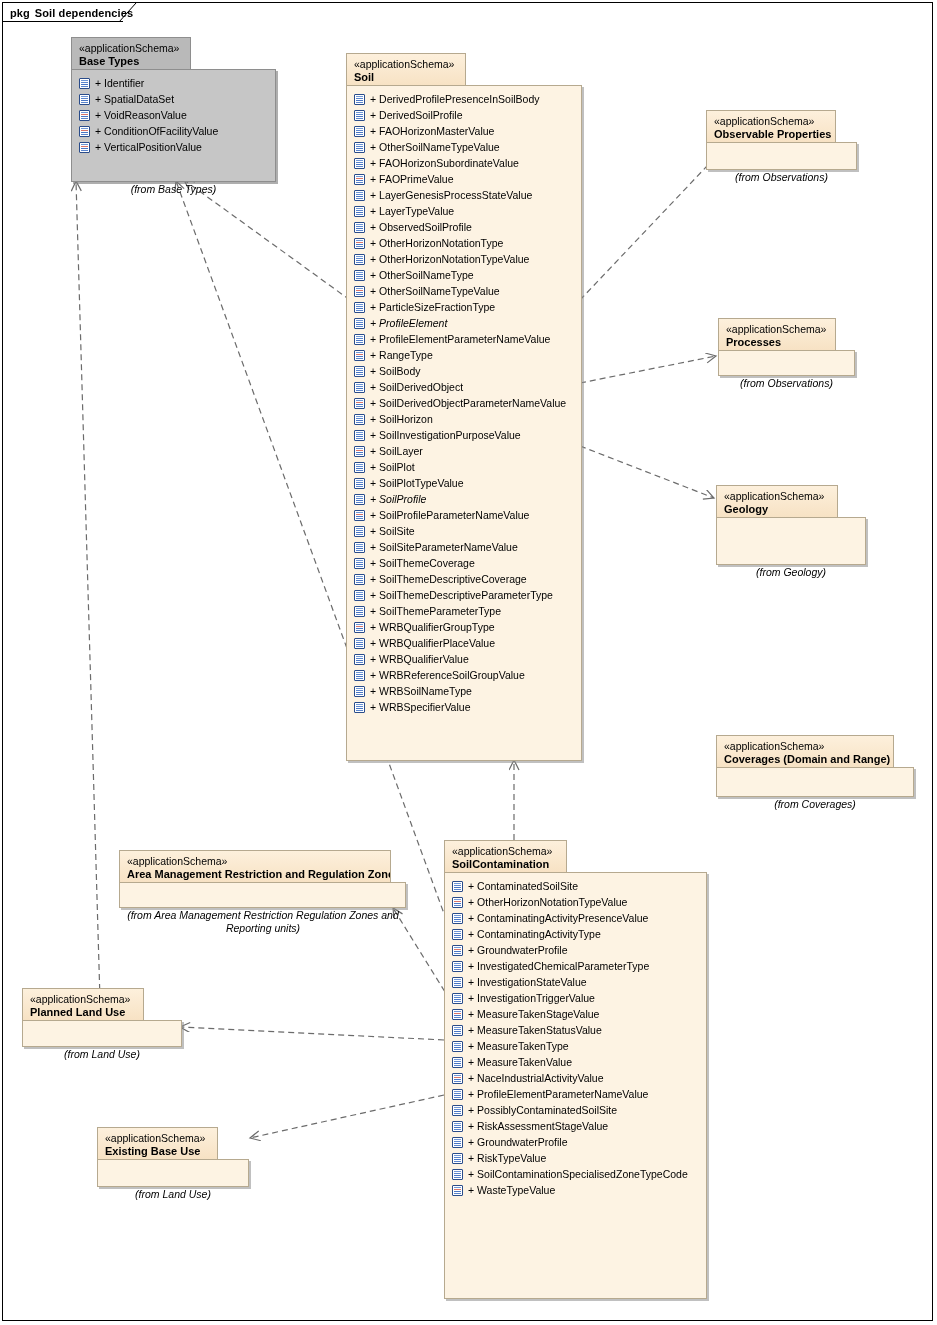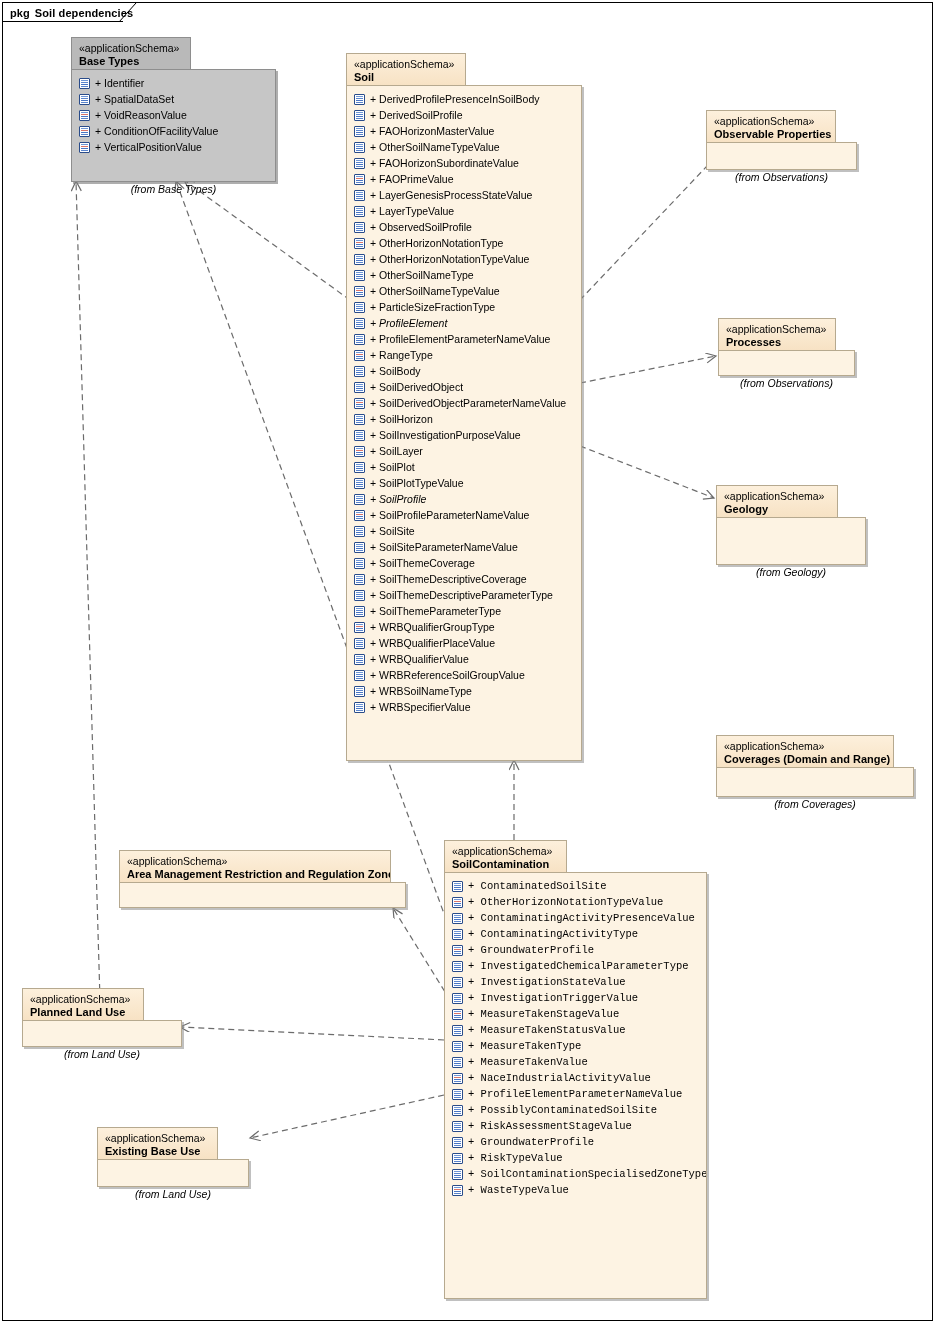--- a/index.html
+++ b/index.html
@@ -678,20 +678,22 @@
     <div class="body" style="left:0; top:32px; width:198px; height:30px;"></div>
     <div class="fromlbl" style="left:0; top:63px; width:198px;">(from Coverages)</div>
   </div>
 
   <div class="pkg beige" style="left:119px; top:850px; width:287px; height:58px;">
     <div class="tabhdr" style="left:0; top:0; width:272px; height:33px;">
       <div class="stereo">«applicationSchema»</div>
       <div class="pname">Area Management Restriction and Regulation Zones</div>
     </div>
     <div class="body" style="left:0; top:32px; width:287px; height:26px;"></div>
+    <div class="fromlbl" style="left:-6px; top:59px; width:300px;">(from Area Management Restriction Regulation Zones and
+Reporting units)</div>
   </div>
 
   <div class="pkg beige" style="left:22px; top:988px; width:160px; height:59px;">
     <div class="tabhdr" style="left:0; top:0; width:122px; height:33px;">
       <div class="stereo">«applicationSchema»</div>
       <div class="pname">Planned Land Use</div>
     </div>
     <div class="body" style="left:0; top:32px; width:160px; height:27px;"></div>
     <div class="fromlbl" style="left:0; top:60px; width:160px;">(from Land Use)</div>
   </div>
@@ -703,21 +705,21 @@
     </div>
     <div class="body" style="left:0; top:32px; width:152px; height:28px;"></div>
     <div class="fromlbl" style="left:0; top:61px; width:152px;">(from Land Use)</div>
   </div>
 
   <div class="pkg beige" style="left:444px; top:840px; width:263px; height:459px;">
     <div class="tabhdr" style="left:0; top:0; width:123px; height:33px;">
       <div class="stereo">«applicationSchema»</div>
       <div class="pname">SoilContamination</div>
     </div>
-    <div class="body" style="left:0; top:32px; width:263px; height:427px;font-family:Liberation Mono, monospace;">
+    <div class="body" style="left:0; top:32px; width:263px; height:427px;">
       <div class="members" id="sc-members">
           <div class="member">
             <span class="cicon">
               <i class="r1"></i>
               <i class="r2"></i>
               <i class="r3"></i>
               <i class="r4"></i>
             </span>
             <span class="mtxt">+ ContaminatedSoilSite</span>
           </div>

